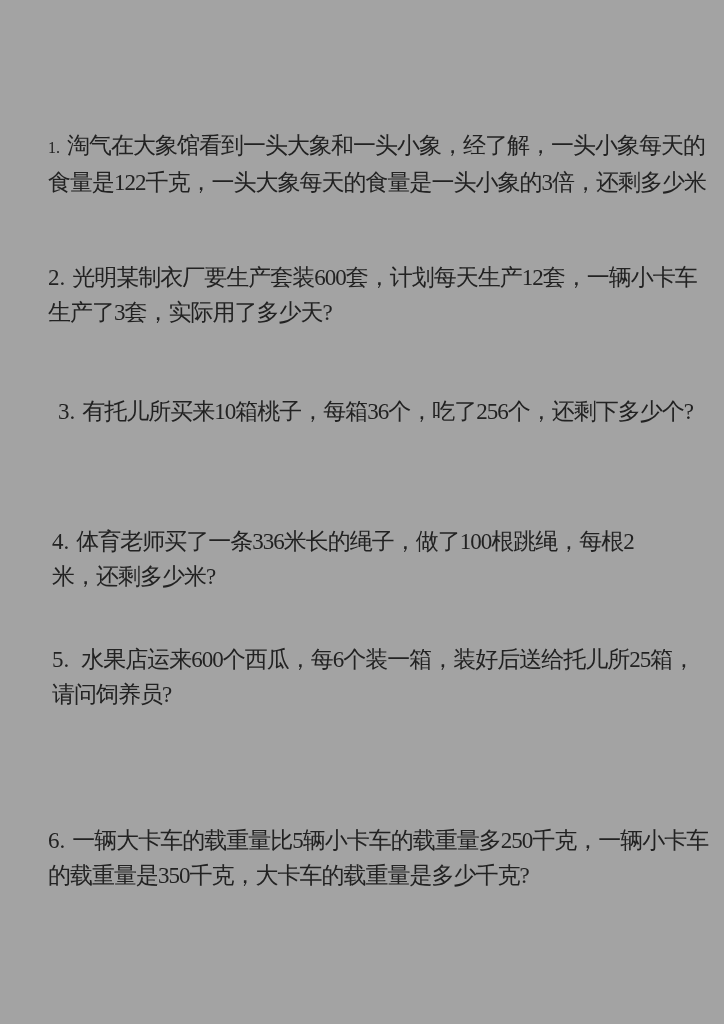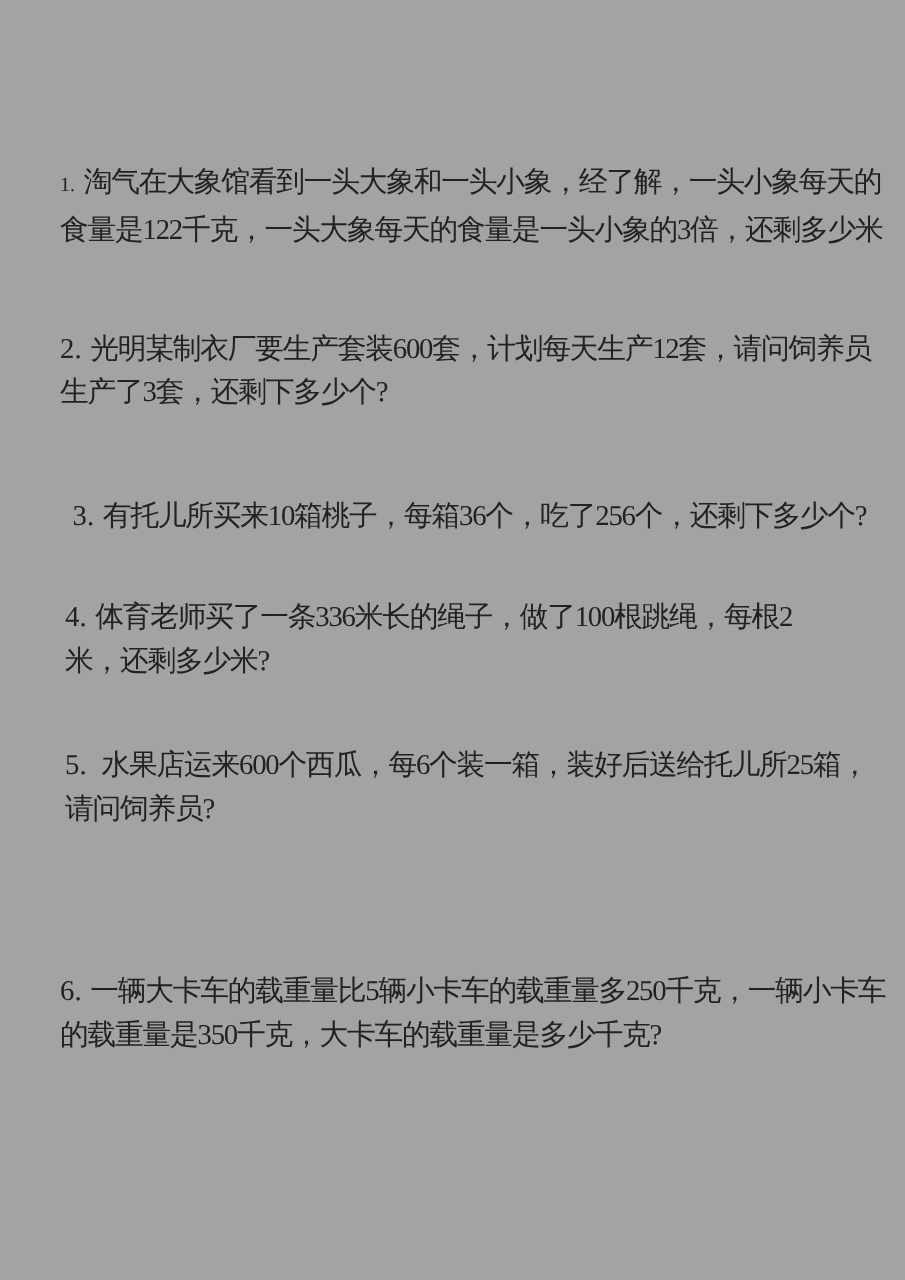--- a/index.html
+++ b/index.html
@@ -29,40 +29,40 @@
   }
   .num {
     margin-right: 7px;
     letter-spacing: 0;
   }
   .num-small {
     font-size: 16px;
   }
   .problem-1 { margin-bottom: 60px; }
   .problem-2 { margin-bottom: 64px; }
-  .problem-3 { margin-bottom: 46px; padding-left: 10px; text-align: right; }
+  .problem-3 { margin-bottom: 95px; padding-left: 10px; text-align: right; }
   .problem-4 { margin-bottom: 48px; padding-left: 4px; }
   .problem-5 { margin-bottom: 111px; padding-left: 4px; }
   .problem-5 .num { margin-right: 12px; }
   .problem-6 { margin-bottom: 0; margin-top: 28px; }
 </style>
 </head>
 <body>
 
 <div class="page">
   <div class="problems">
 
     <div class="problem problem-1">
       <div class="line"><span class="num num-small">1.</span><span>淘气在大象馆看到一头大象和一头小象，经了解，一头小象每天的</span></div>
       <div class="line">食量是122千克，一头大象每天的食量是一头小象的3倍，还剩多少米</div>
     </div>
 
     <div class="problem problem-2">
-      <div class="line"><span class="num">2.</span><span>光明某制衣厂要生产套装600套，计划每天生产12套，请问饲养员</span></div>
-      <div class="line">生产了3套，还剩下多少个?</div>
+      <div class="line"><span class="num">2.</span><span>光明某制衣厂要生产套装600套，计划每天生产12套，一辆小卡车</span></div>
+      <div class="line">生产了3套，实际用了多少天?</div>
     </div>
 
     <div class="problem problem-3">
       <div class="line"><span class="num">3.</span><span>有托儿所买来10箱桃子，每箱36个，吃了256个，还剩下多少个?</span></div>
     </div>
 
     <div class="problem problem-4">
       <div class="line"><span class="num">4.</span><span>体育老师买了一条336米长的绳子，做了100根跳绳，每根2</span></div>
       <div class="line">米，还剩多少米?</div>
     </div>

